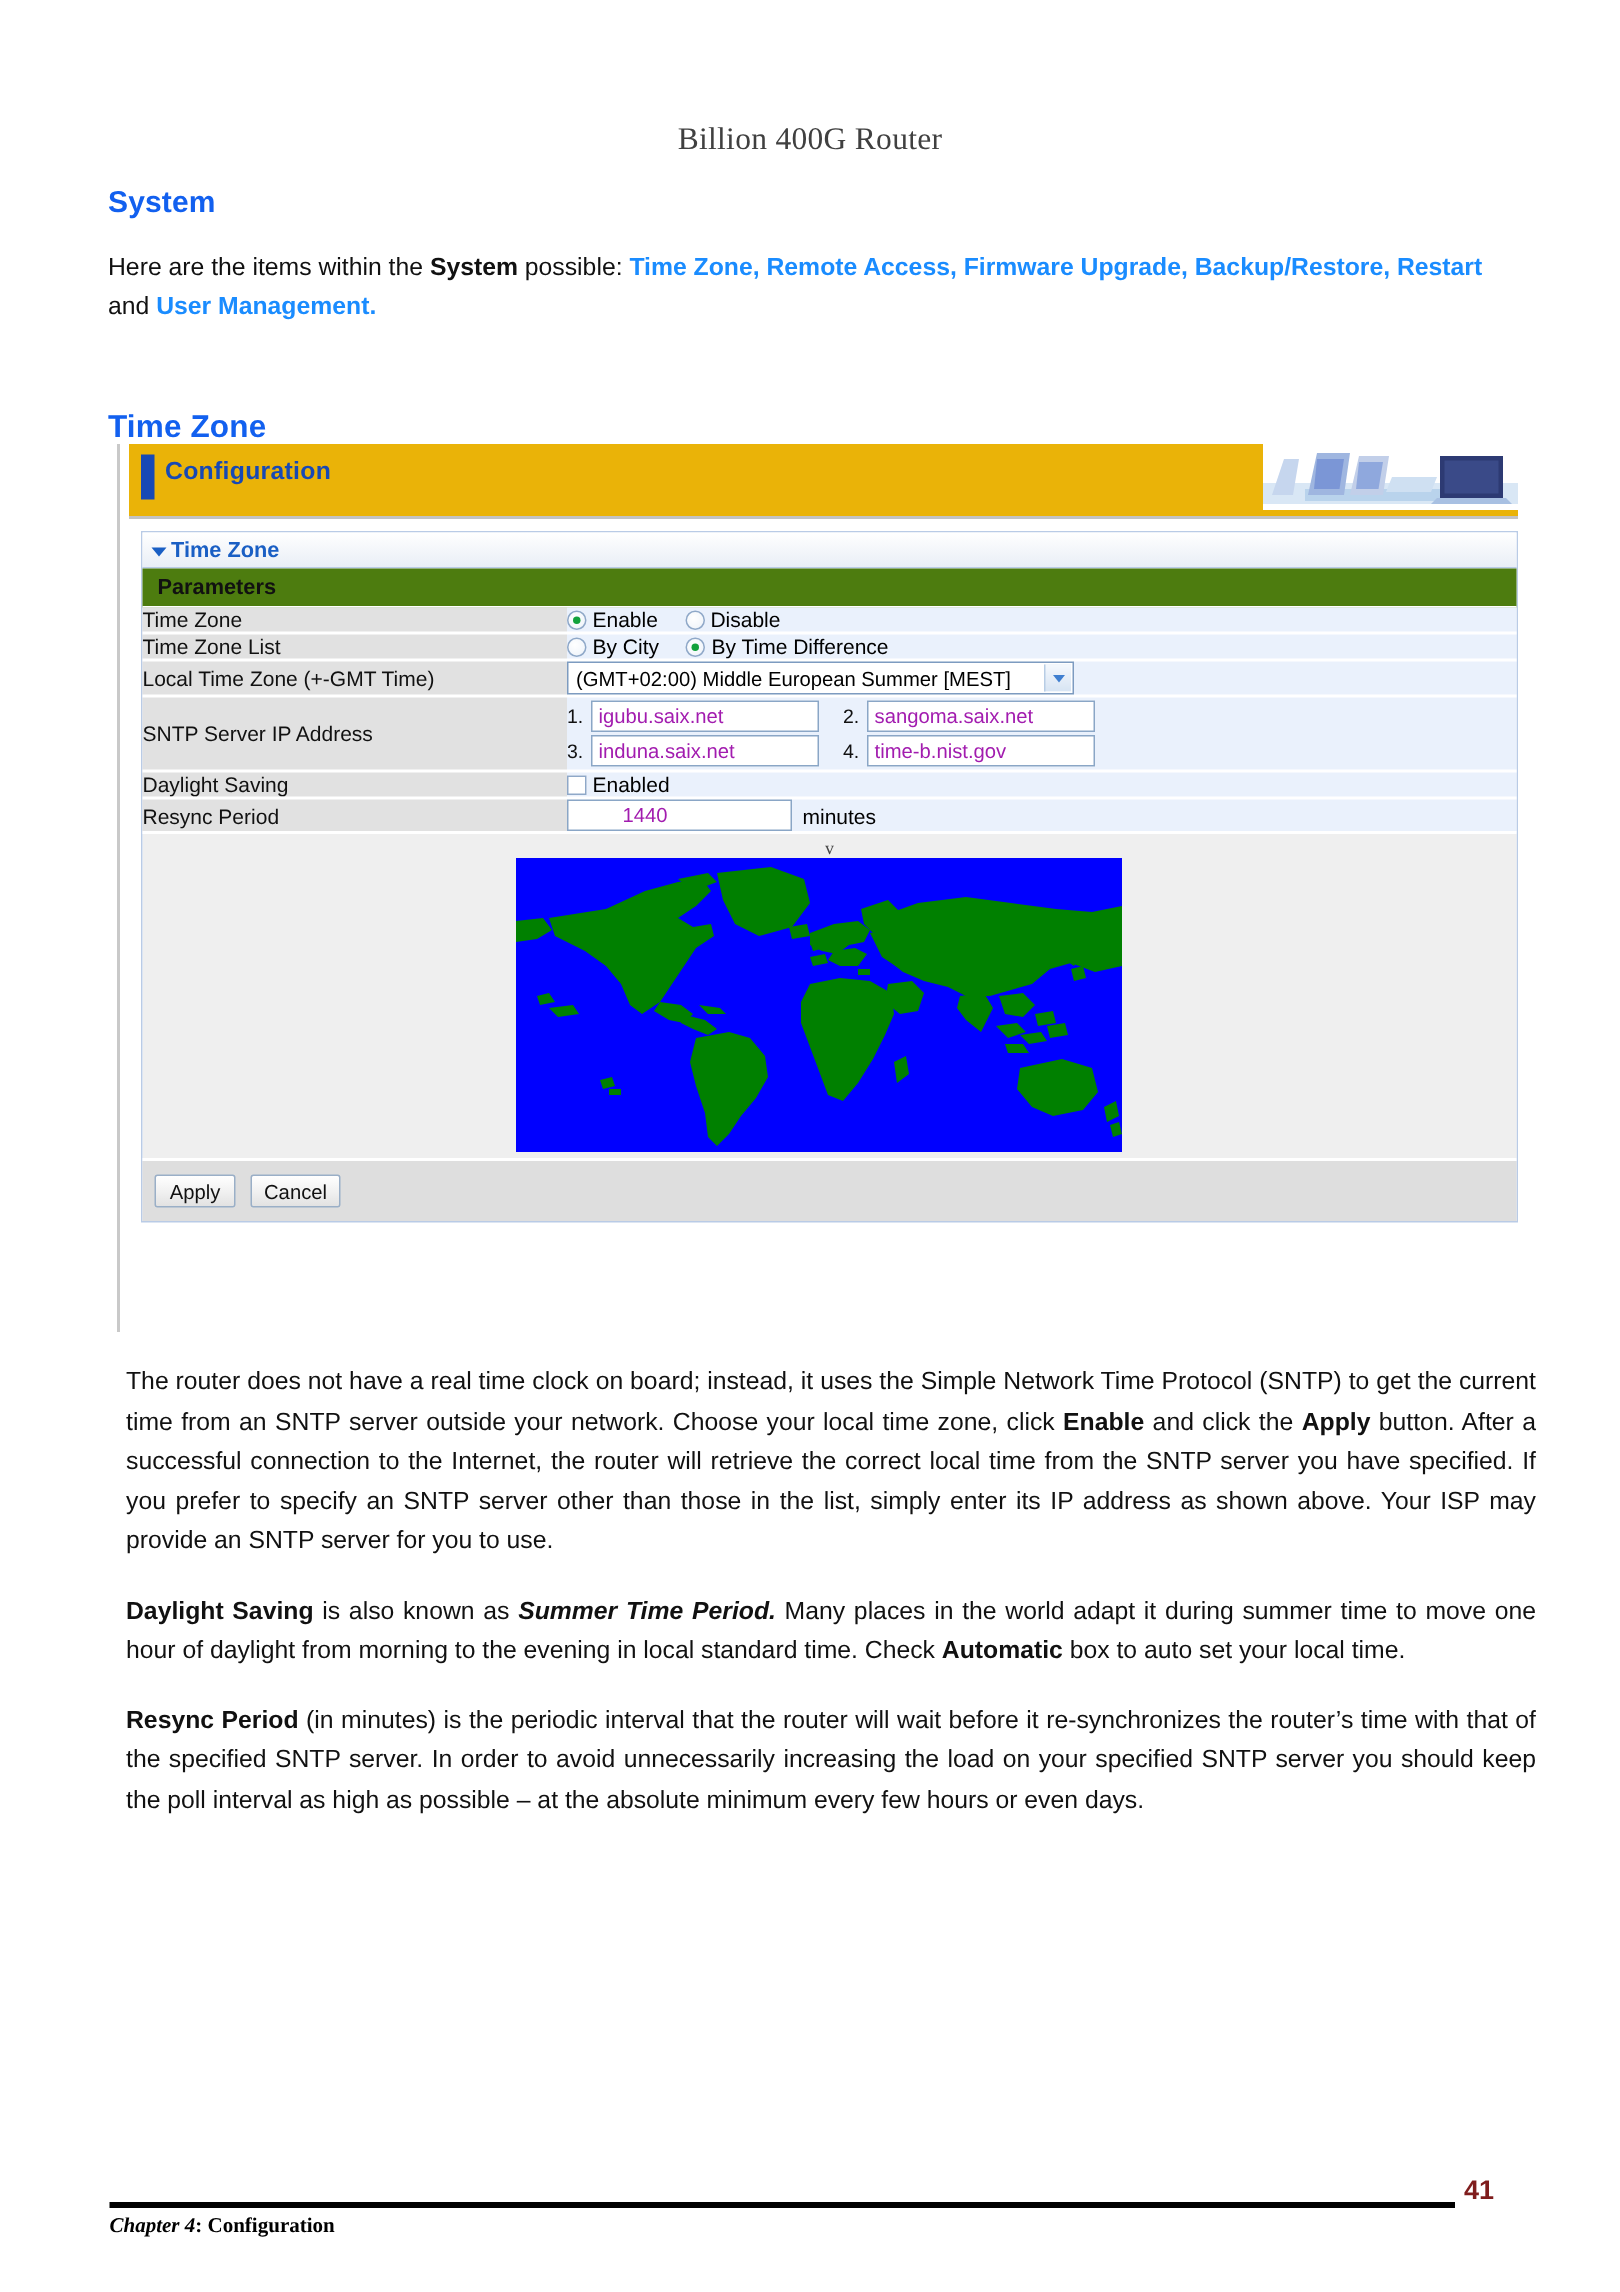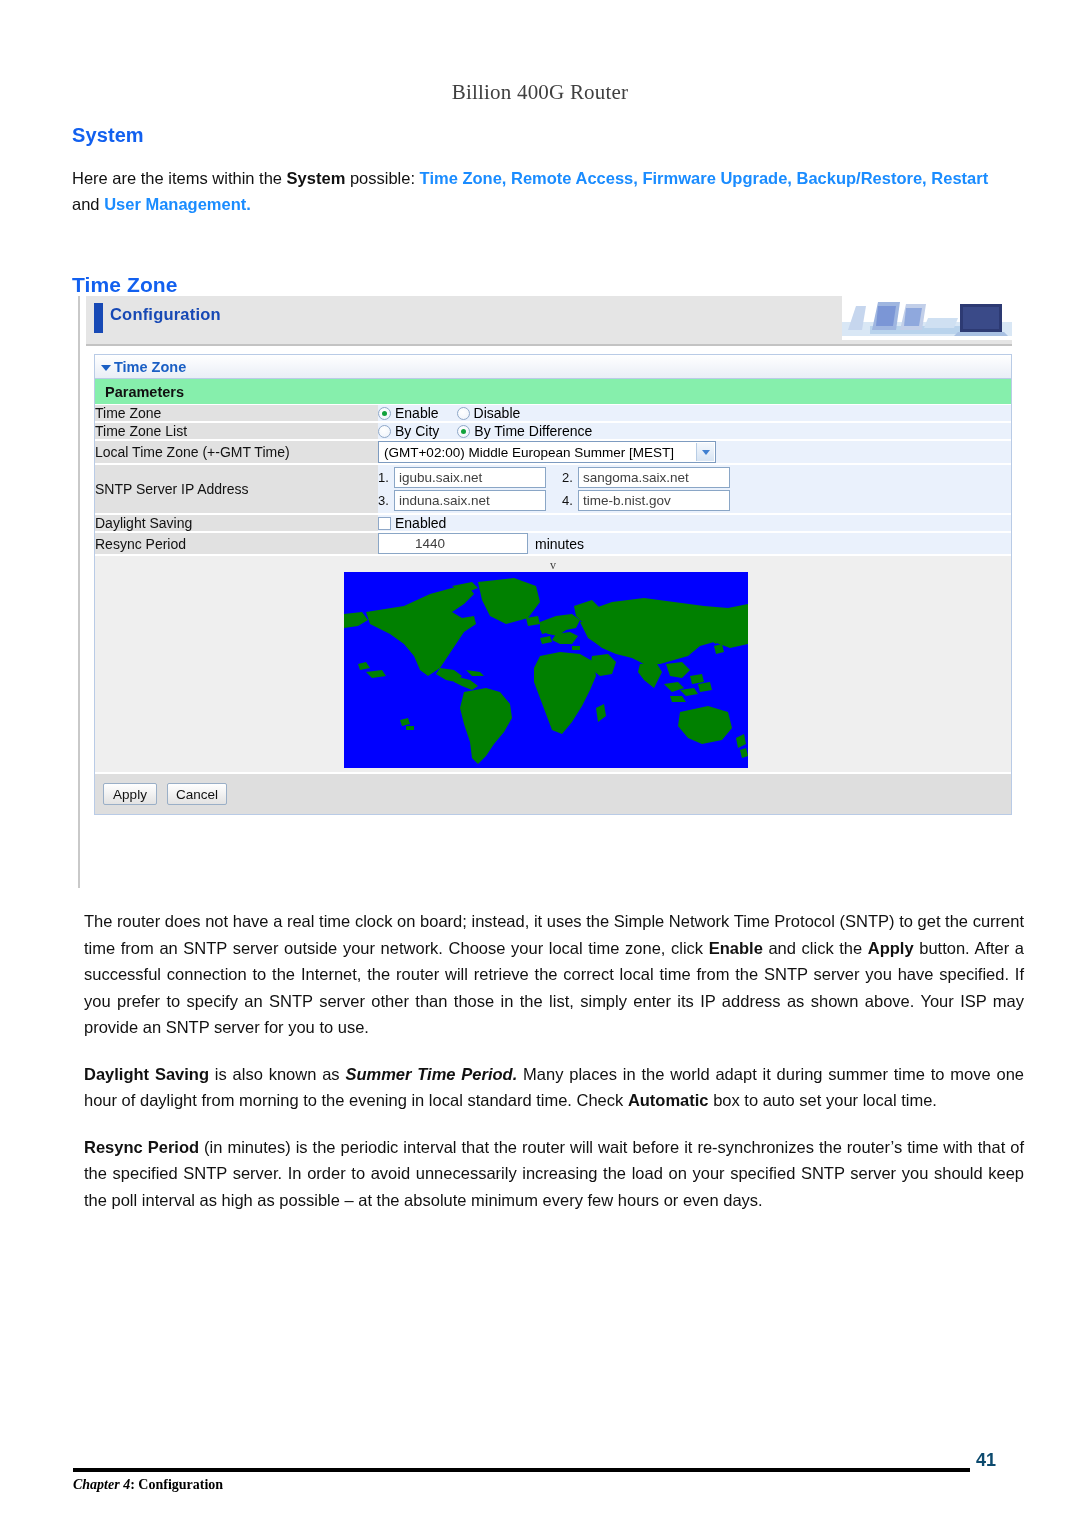--- a/index.html
+++ b/index.html
@@ -73,21 +73,21 @@
   .shot-left-rule {
     position: absolute;
     left: 6px; top: 0;
     width: 2px; height: 592px;
     background: #c9c9c9;
   }
   .shot-header {
     position: absolute;
     left: 14px; top: 0;
     width: 926px; height: 48px;
-    background: #e5e5e5;
+    background: #eab308;
     border-bottom: 2px solid #c3c3c3;
   }
   .cfg-bar {
     position: absolute;
     left: 8px; top: 7px;
     width: 9px; height: 30px;
     background: #1749b5;
   }
   .cfg-label {
     position: absolute;
@@ -130,21 +130,21 @@
     margin-right: 3px;
     margin-top: 2px;
   }
   .tz-head-label {
     font-size: 14.5px;
     font-weight: bold;
     color: #1a5fc4;
   }
   .params-head {
     height: 26px;
-    background: #86efac;
+    background: #4d7c0f;
     display: flex;
     align-items: center;
     padding-left: 10px;
     font-size: 14.5px;
     font-weight: bold;
     color: #111;
     box-sizing: border-box;
     border-bottom: 1px solid #ffffff;
   }
 
@@ -243,21 +243,21 @@
   }
   .txt-input {
     border: 1px solid #8aa6c6;
     background: #ffffff;
     height: 21px;
     font-size: 13.5px;
     display: flex;
     align-items: center;
     padding-left: 4px;
     box-sizing: border-box;
-    color: #404040;
+    color: #a21caf;
     white-space: nowrap;
     overflow: hidden;
   }
   .sntp-input { width: 152px; margin-right: 16px; }
   .resync-input { width: 150px; padding-left: 36px; }
   .unit-txt { font-size: 14px; margin-left: 3px; }
 
   
   td.maprow {
     background: #efefef;
@@ -345,21 +345,21 @@
     color: #000;
     font-family: "Liberation Serif", serif;
   }
   .footer-left .it { font-style: italic; }
   .page-num {
     position: absolute;
     left: 976px;
     top: 1450px;
     font-size: 18px;
     font-weight: bold;
-    color: #0c4a6e;
+    color: #7f1d1d;
   }
 </style>
 </head>
 <body>
 
 <div class="running-head">Billion 400G Router</div>
 
 <div class="page-col">
   <h1 class="section-title">System</h1>
   <p class="intro">

